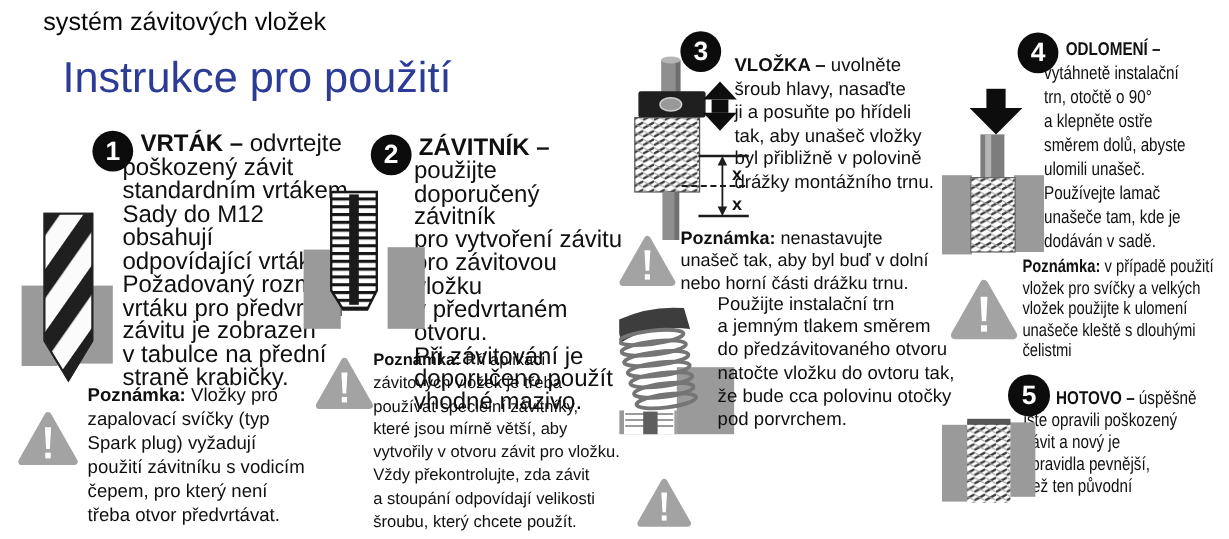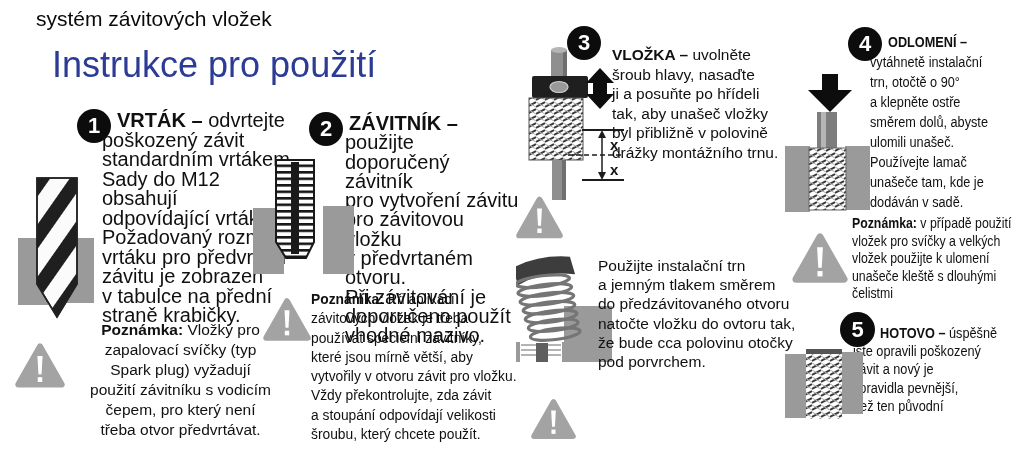--- a/index.html
+++ b/index.html
@@ -8,26 +8,26 @@
   p{margin:0;position:absolute;white-space:pre-line;}
   .b{font-weight:bold;}
   .badge{position:absolute;width:34px;height:34px;border-radius:50%;background:#0c0c0c;color:#fff;
          font-weight:bold;font-size:22px;display:flex;align-items:center;justify-content:center;}
   .tri{position:absolute;}
   .ill{position:absolute;}
   .cond{transform:scaleX(0.82);transform-origin:0 0;}
   #t-sub{left:36px;top:7px;font-size:21px;color:#0a0a0a;}
   #t-main{left:8px;top:44px;font-size:36px;color:#2b3b96;margin-left:44px;}
   #p1{left:102px;top:111px;font-size:20px;line-height:19.5px;width:195px;text-indent:15px;}
-  #n1{left:73px;top:320px;font-size:15.5px;line-height:20px;width:215px;text-align:center;}
+  #n1{left:73px;top:320px;font-size:15.5px;line-height:20px;width:215px;}
   #p2{left:345px;top:114px;font-size:20px;line-height:19.3px;width:175px;text-indent:4px;}
   #n2{left:311px;top:290px;font-size:13.8px;line-height:19.3px;width:232px;}
   #p3{left:612px;top:45px;font-size:15.5px;line-height:19.6px;width:200px;}
   #n3{left:567px;top:189px;font-size:15px;line-height:19px;width:250px;}
-  #pp{left:598px;top:256px;font-size:15.5px;line-height:19.2px;width:225px;}
+  #pp{left:598px;top:244px;font-size:15.5px;line-height:19.2px;width:225px;}
   #n4{left:588px;top:381px;font-size:15px;line-height:19.5px;width:240px;}
   #p4{left:870px;top:32px;font-size:15.5px;line-height:20px;text-indent:22px;width:195px;}
   #n5{left:852px;top:214px;font-size:15px;line-height:17.6px;width:225px;}
   #p5{left:853px;top:324px;font-size:15.5px;line-height:18.2px;text-indent:33px;width:215px;}
   #b1{left:77px;top:109px;}
   #b2{left:309px;top:112px;}
   #b3{left:567px;top:26px;}
   #b4{left:848px;top:27px;}
   #b5{left:840px;top:312px;width:35px;height:35px;}
 </style>
@@ -156,20 +156,23 @@
     </g>
     <text x="92" y="112" font-size="15" font-weight="bold" fill="#111" stroke="none">x</text>
     <text x="92" y="137" font-size="15" font-weight="bold" fill="#111" stroke="none">x</text>
   </svg>
 
   <svg class="tri" style="left:515px;top:195px" width="49" height="45" viewBox="0 0 60 54">
     <path d="M30 5 L55 49 L5 49 Z" fill="#a3a3a3" stroke="#a3a3a3" stroke-width="7" stroke-linejoin="round"></path>
     <path d="M27 16 L33 16 L31.8 37 L28.2 37 Z" fill="#fff"></path>
     <rect x="27.4" y="40.5" width="5.2" height="5.5" fill="#fff"></rect>
   </svg>
+  <p id="n3"><span class="b">Poznámka:</span> <span>nenastavujte
+unašeč tak, aby byl buď v dolní
+nebo horní části drážku trnu.</span></p>
 
   <svg class="ill" style="left:516px;top:248px" width="96" height="114" viewBox="0 0 96 114">
     <rect x="48" y="58" width="48" height="56" fill="#9a9a9a"></rect>
     <rect x="0" y="94" width="48" height="20" fill="#9a9a9a"></rect>
     <rect x="4" y="92" width="42" height="22" fill="#ffffff"></rect>
     <g stroke="#9a9a9a" stroke-width="1.5">
       <line x1="5" y1="97" x2="45" y2="97"></line>
         <line x1="5" y1="102" x2="45" y2="102"></line>
         <line x1="5" y1="107" x2="45" y2="107"></line>
     </g>

